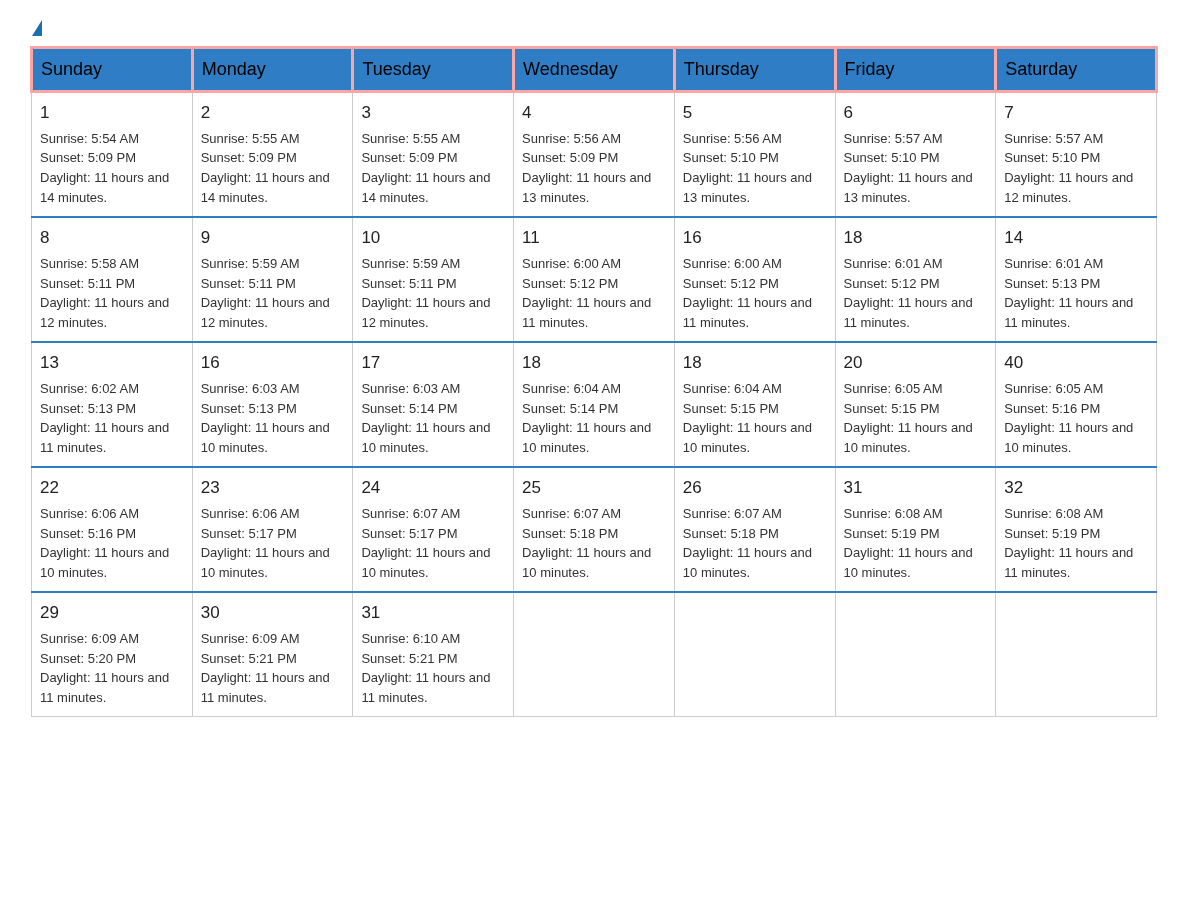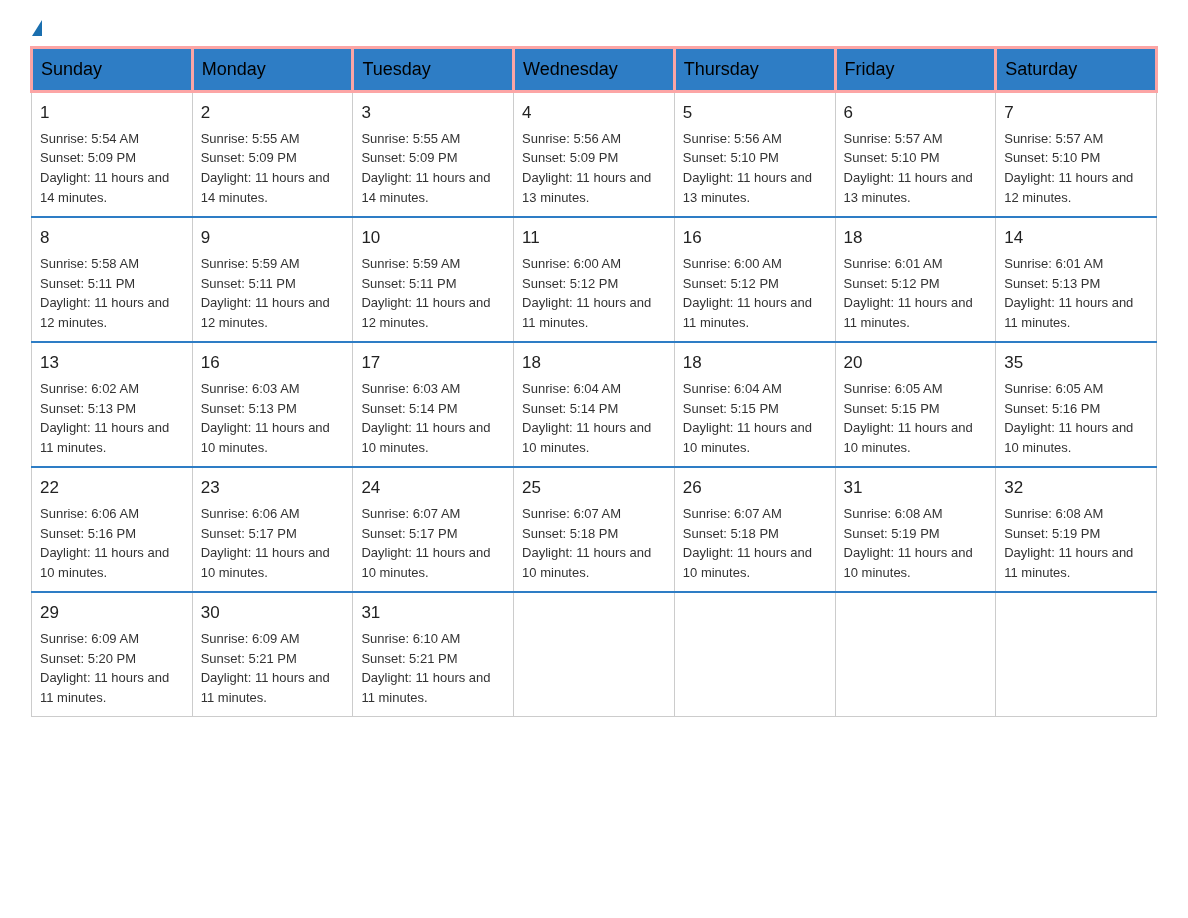--- a/index.html
+++ b/index.html
@@ -169,21 +169,21 @@
         <td><span class="day-number">16</span>
         <span class="day-info">Sunrise: 6:03 AM<br>Sunset: 5:13 PM<br>Daylight: 11 hours and 10 minutes.</span></td>
         <td><span class="day-number">17</span>
         <span class="day-info">Sunrise: 6:03 AM<br>Sunset: 5:14 PM<br>Daylight: 11 hours and 10 minutes.</span></td>
         <td><span class="day-number">18</span>
         <span class="day-info">Sunrise: 6:04 AM<br>Sunset: 5:14 PM<br>Daylight: 11 hours and 10 minutes.</span></td>
         <td><span class="day-number">18</span>
         <span class="day-info">Sunrise: 6:04 AM<br>Sunset: 5:15 PM<br>Daylight: 11 hours and 10 minutes.</span></td>
         <td><span class="day-number">20</span>
         <span class="day-info">Sunrise: 6:05 AM<br>Sunset: 5:15 PM<br>Daylight: 11 hours and 10 minutes.</span></td>
-        <td><span class="day-number">35</span>
+        <td><span class="day-number">40</span>
         <span class="day-info">Sunrise: 6:05 AM<br>Sunset: 5:16 PM<br>Daylight: 11 hours and 10 minutes.</span></td>
       </tr>
       <tr>
         <td><span class="day-number">22</span>
         <span class="day-info">Sunrise: 6:06 AM<br>Sunset: 5:16 PM<br>Daylight: 11 hours and 10 minutes.</span></td>
         <td><span class="day-number">23</span>
         <span class="day-info">Sunrise: 6:06 AM<br>Sunset: 5:17 PM<br>Daylight: 11 hours and 10 minutes.</span></td>
         <td><span class="day-number">24</span>
         <span class="day-info">Sunrise: 6:07 AM<br>Sunset: 5:17 PM<br>Daylight: 11 hours and 10 minutes.</span></td>
         <td><span class="day-number">25</span>

